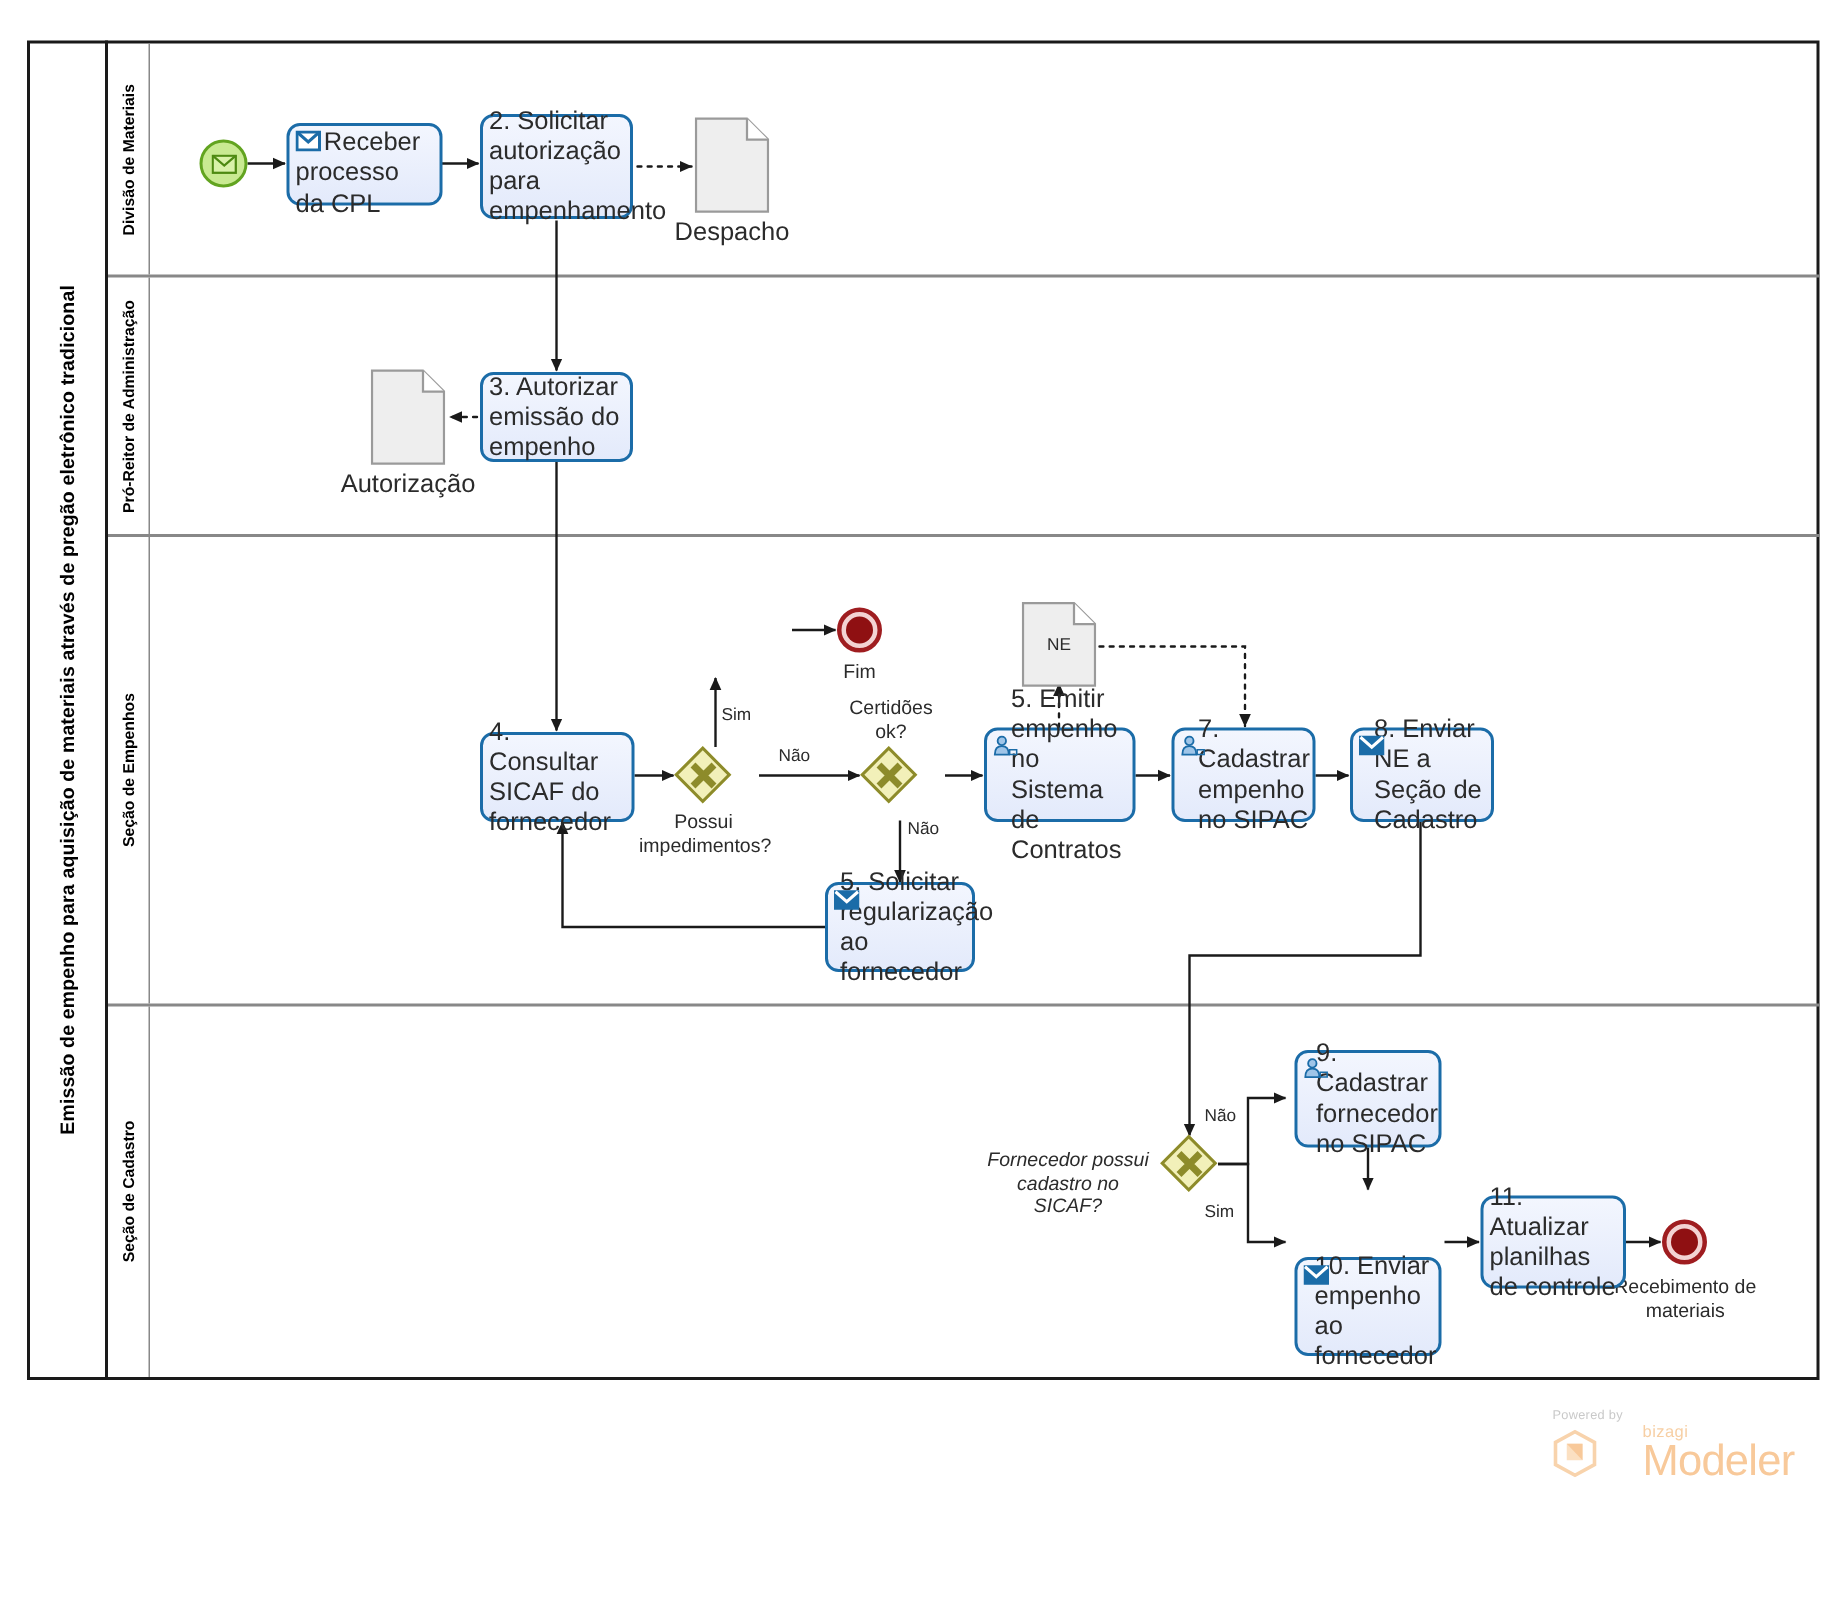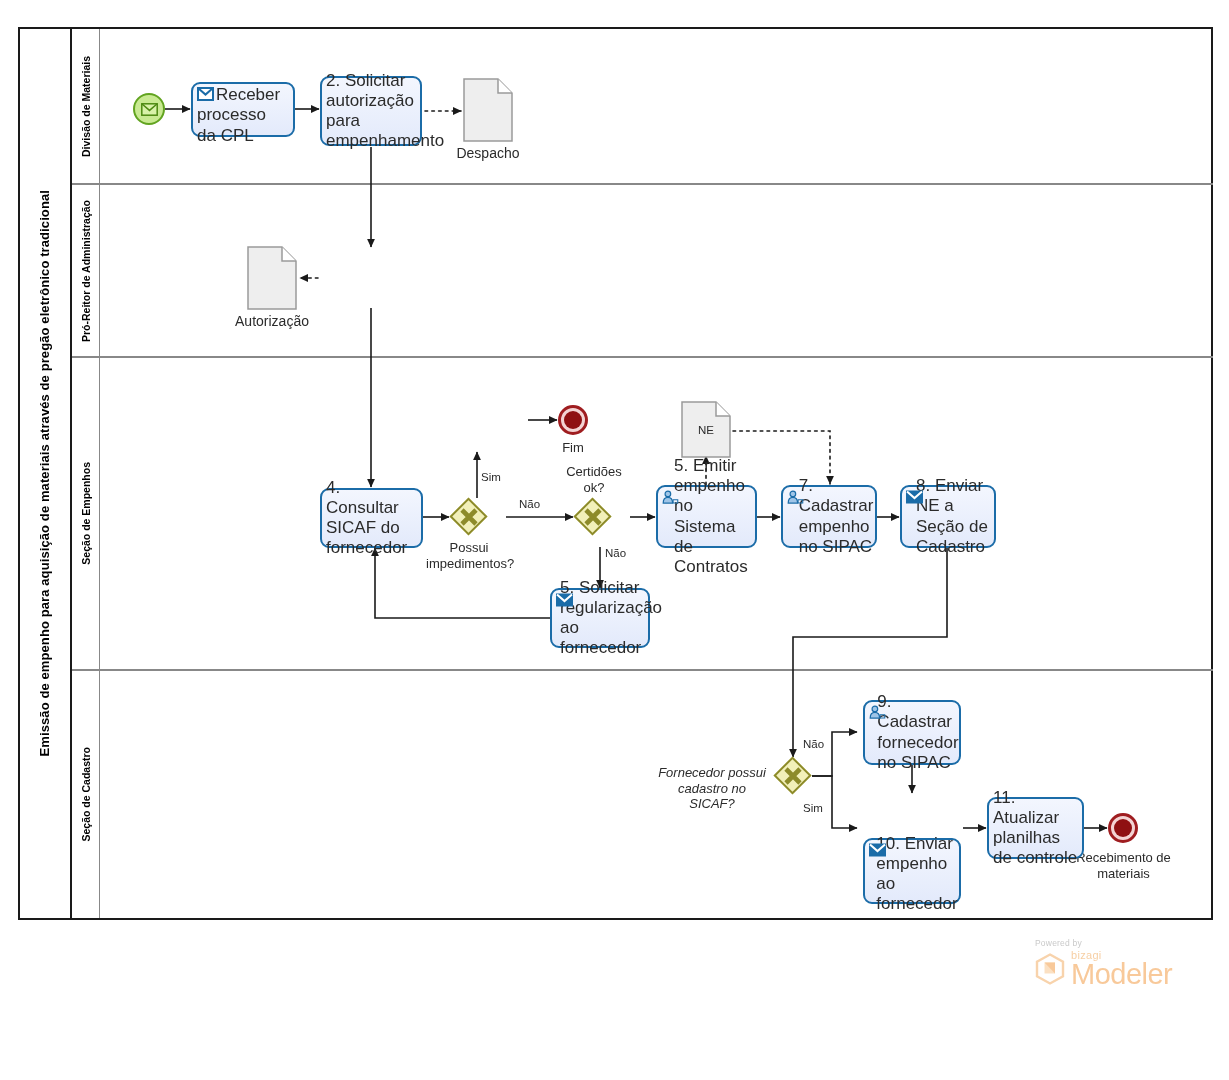--- a/index.html
+++ b/index.html
@@ -34,34 +34,34 @@
   .ev-end i{display:block;width:18px;height:18px;border-radius:50%;background:#8f1012;}
 
   
   .gw{position:absolute;width:38px;height:38px;}
   .gw .dia{position:absolute;left:5px;top:5px;width:27px;height:27px;background:#f2f0b9;border:2px solid #8d8b2a;transform:rotate(45deg);box-sizing:border-box;}
   .gw .xm{position:absolute;left:0;top:0;width:38px;height:38px;}
 
   
   .dobj{position:absolute;}
   .dobj svg{display:block;}
-  .dobj .dlbl{position:absolute;left:50%;transform:translateX(-50%);top:100%;margin-top:3px;font-size:14px;color:#2b2b2b;white-space:nowrap;text-align:center;}
+  .dobj .dlbl{position:absolute;left:50%;transform:translateX(-50%);top:100%;margin-top:3px;font-size:17px;color:#2b2b2b;white-space:nowrap;text-align:center;}
   .dobj .inlbl{position:absolute;left:0;top:0;width:100%;height:100%;display:flex;align-items:center;justify-content:center;font-size:11.5px;color:#2b2b2b;}
 
   
   .flab{position:absolute;font-size:11.5px;color:#2b2b2b;white-space:nowrap;}
   .elab{position:absolute;font-size:13px;color:#2b2b2b;text-align:center;line-height:1.2;}
 
   
   #flows{position:absolute;left:0;top:0;width:1229px;height:1080px;pointer-events:none;}
 
   
   .bz{position:absolute;left:1035px;top:938px;width:180px;}
   .bz .pw{font-size:8.5px;color:#c9c9c9;letter-spacing:.2px;}
-  .bz .row{display:flex;align-items:center;margin-top:2px;}
+  .bz .row{display:flex;align-items:center;margin-top:2px;gap:24px;}
   .bz .mark{width:30px;height:32px;margin-right:6px;}
   .bz .wd{line-height:1;}
   .bz .b1{font-size:11px;color:#f7cfa4;letter-spacing:.3px;}
   .bz .b2{font-size:29px;color:#f8c99a;letter-spacing:-.5px;line-height:.95;}
 </style>
 </head>
 <body>
 
 <div id="canvas">
 
@@ -175,20 +175,23 @@
       <rect x="1" y="1" width="15" height="12" fill="#fff" stroke="#1b6ca8" stroke-width="2"></rect>
       <path d="M1,1 L8.5,7.6 L16,1" fill="none" stroke="#1b6ca8" stroke-width="2"></path>
     </svg>
     <span class="lbl" style="padding-top:12px;">1. Receber processo da CPL</span>
   </div>
 
   <div class="task" style="left:320px;top:76px;width:102px;height:70px;">
     <span class="lbl">2. Solicitar autorização para empenhamento</span>
   </div>
 
+  <div class="task" style="left:320px;top:248px;width:102px;height:60px;">
+    <span class="lbl">3. Autorizar emissão do empenho</span>
+  </div>
 
   <div class="task" style="left:320px;top:488px;width:103px;height:60px;">
     <span class="lbl">4. Consultar SICAF do fornecedor</span>
   </div>
 
 
   <div class="task" style="left:550px;top:588px;width:100px;height:60px;">
     <svg class="tskicon" viewBox="0 0 17 14">
       <rect x="1" y="1.5" width="15" height="11" fill="#1b6ca8" stroke="#1b6ca8" stroke-width="2"></rect>
       <path d="M1,1.5 L8.5,8.1 L16,1.5" fill="none" stroke="#ffffff" stroke-width="2"></path>

